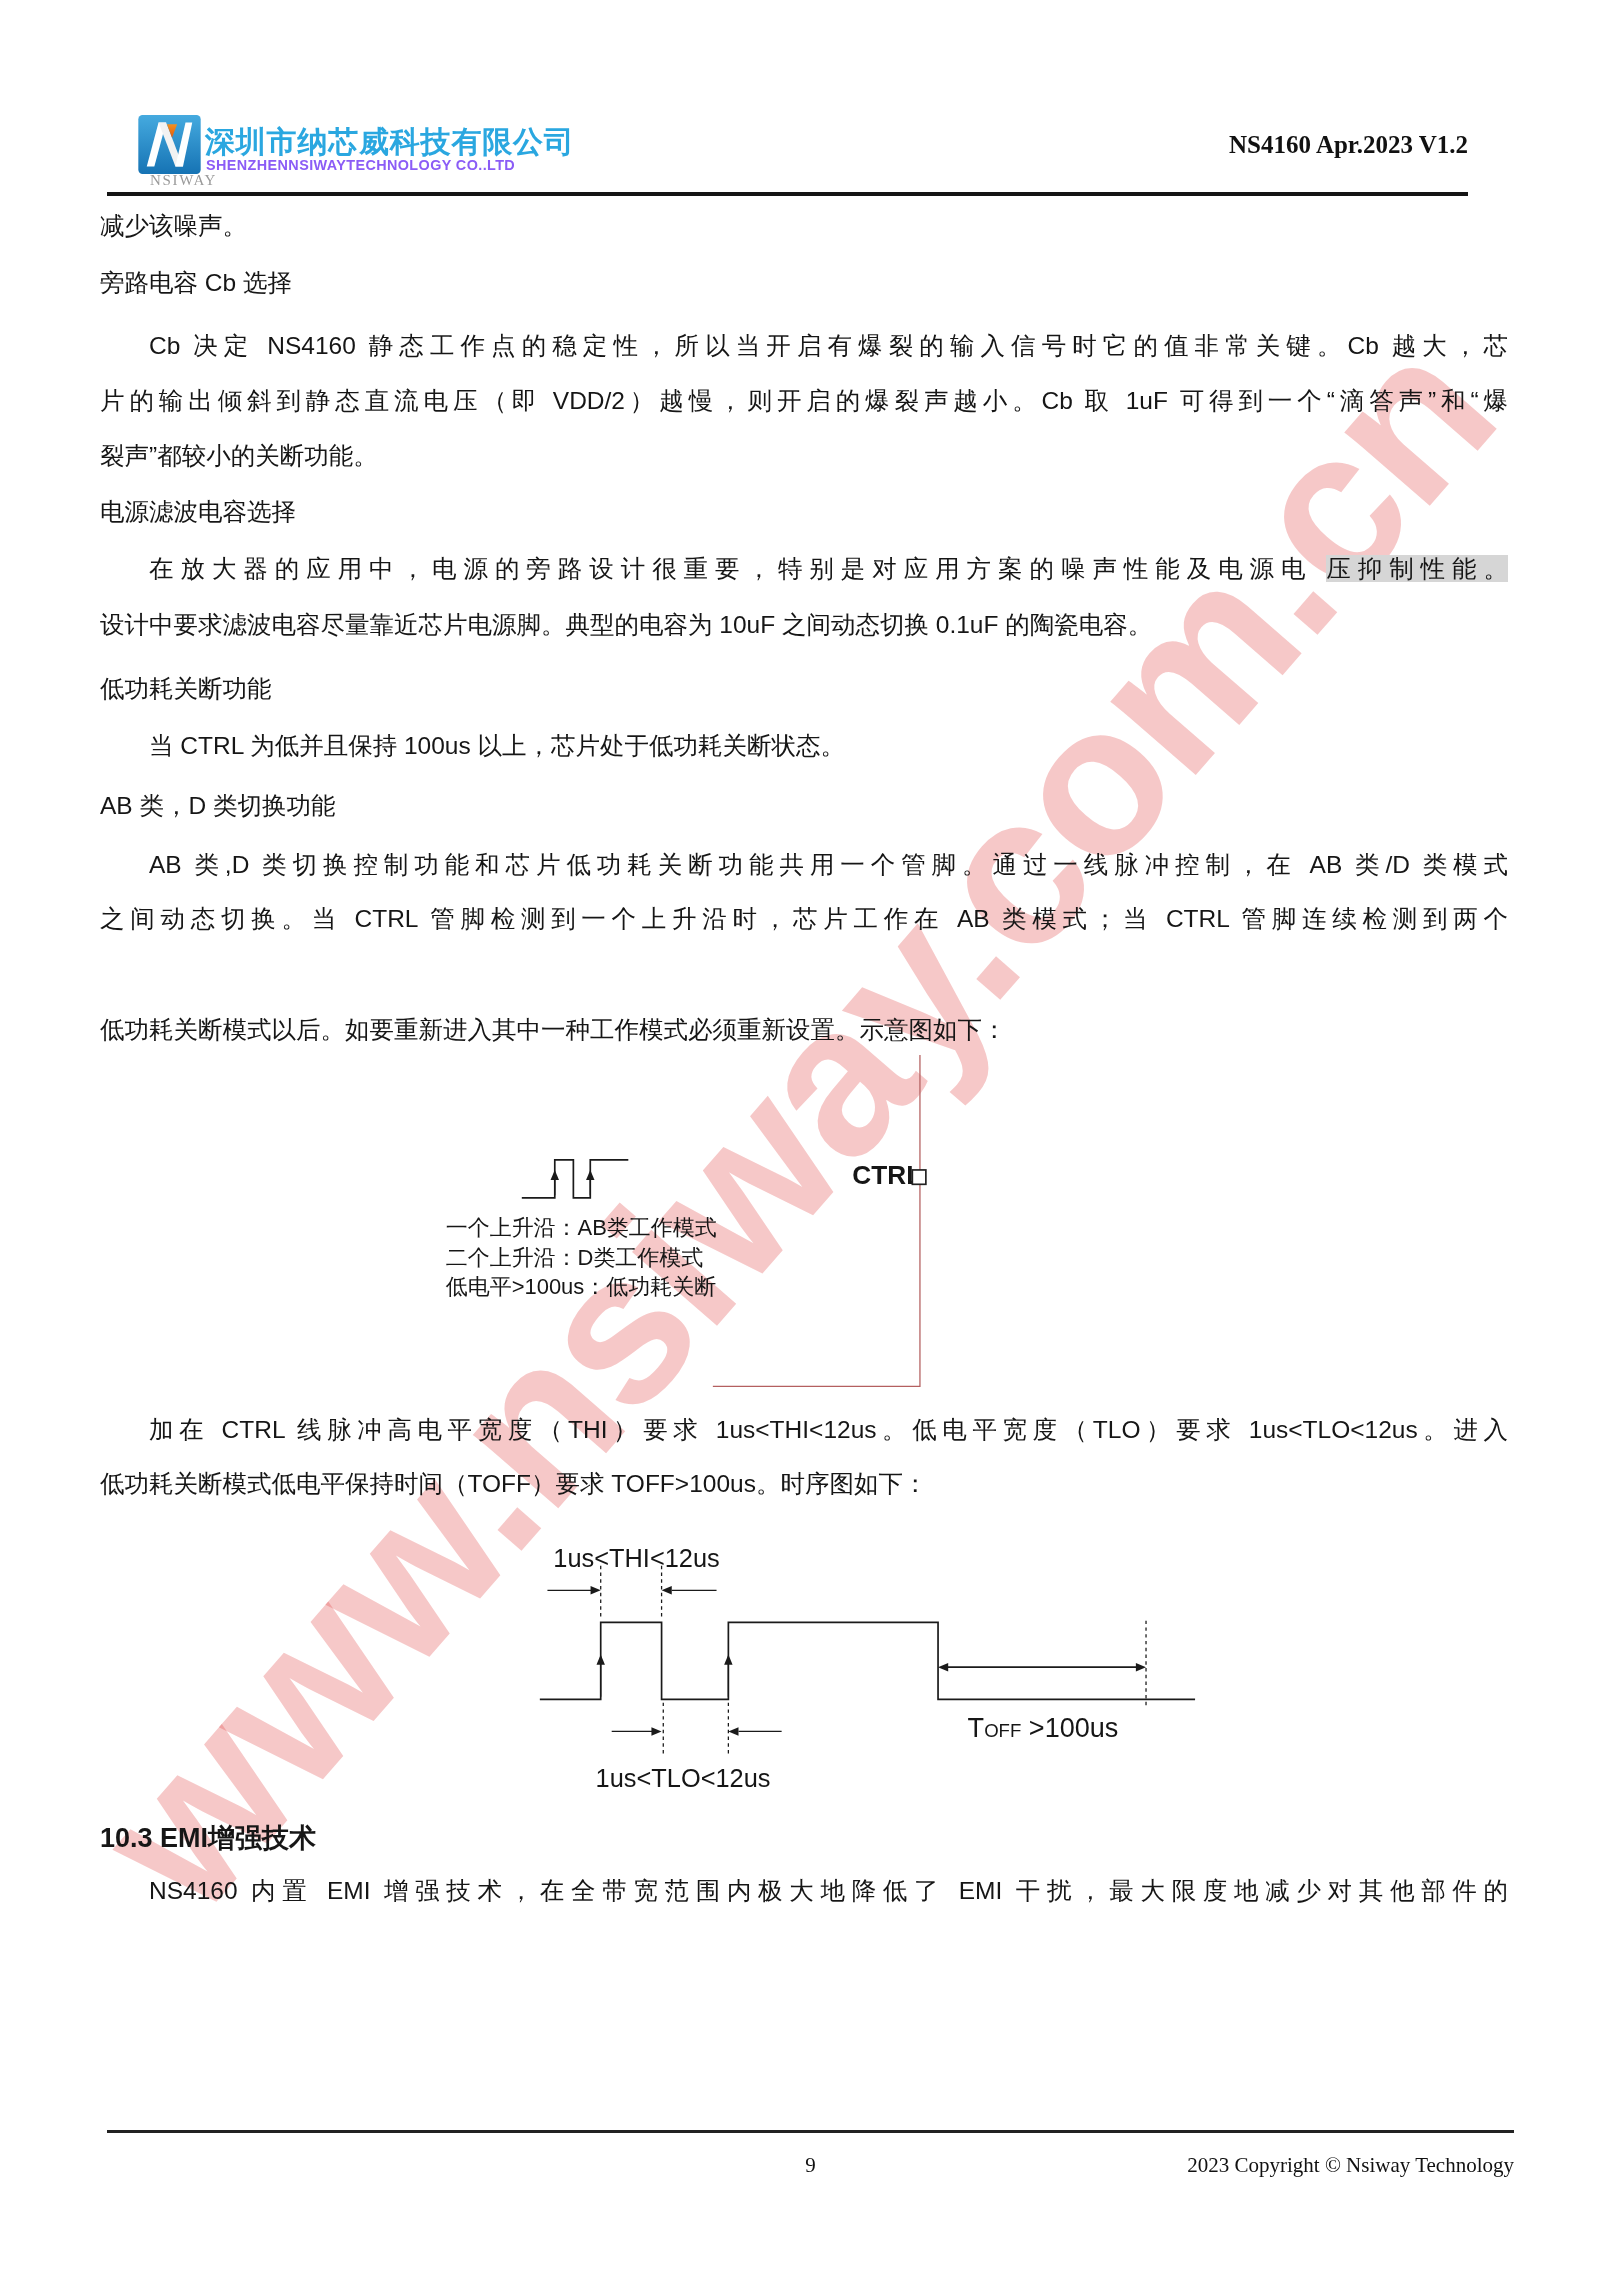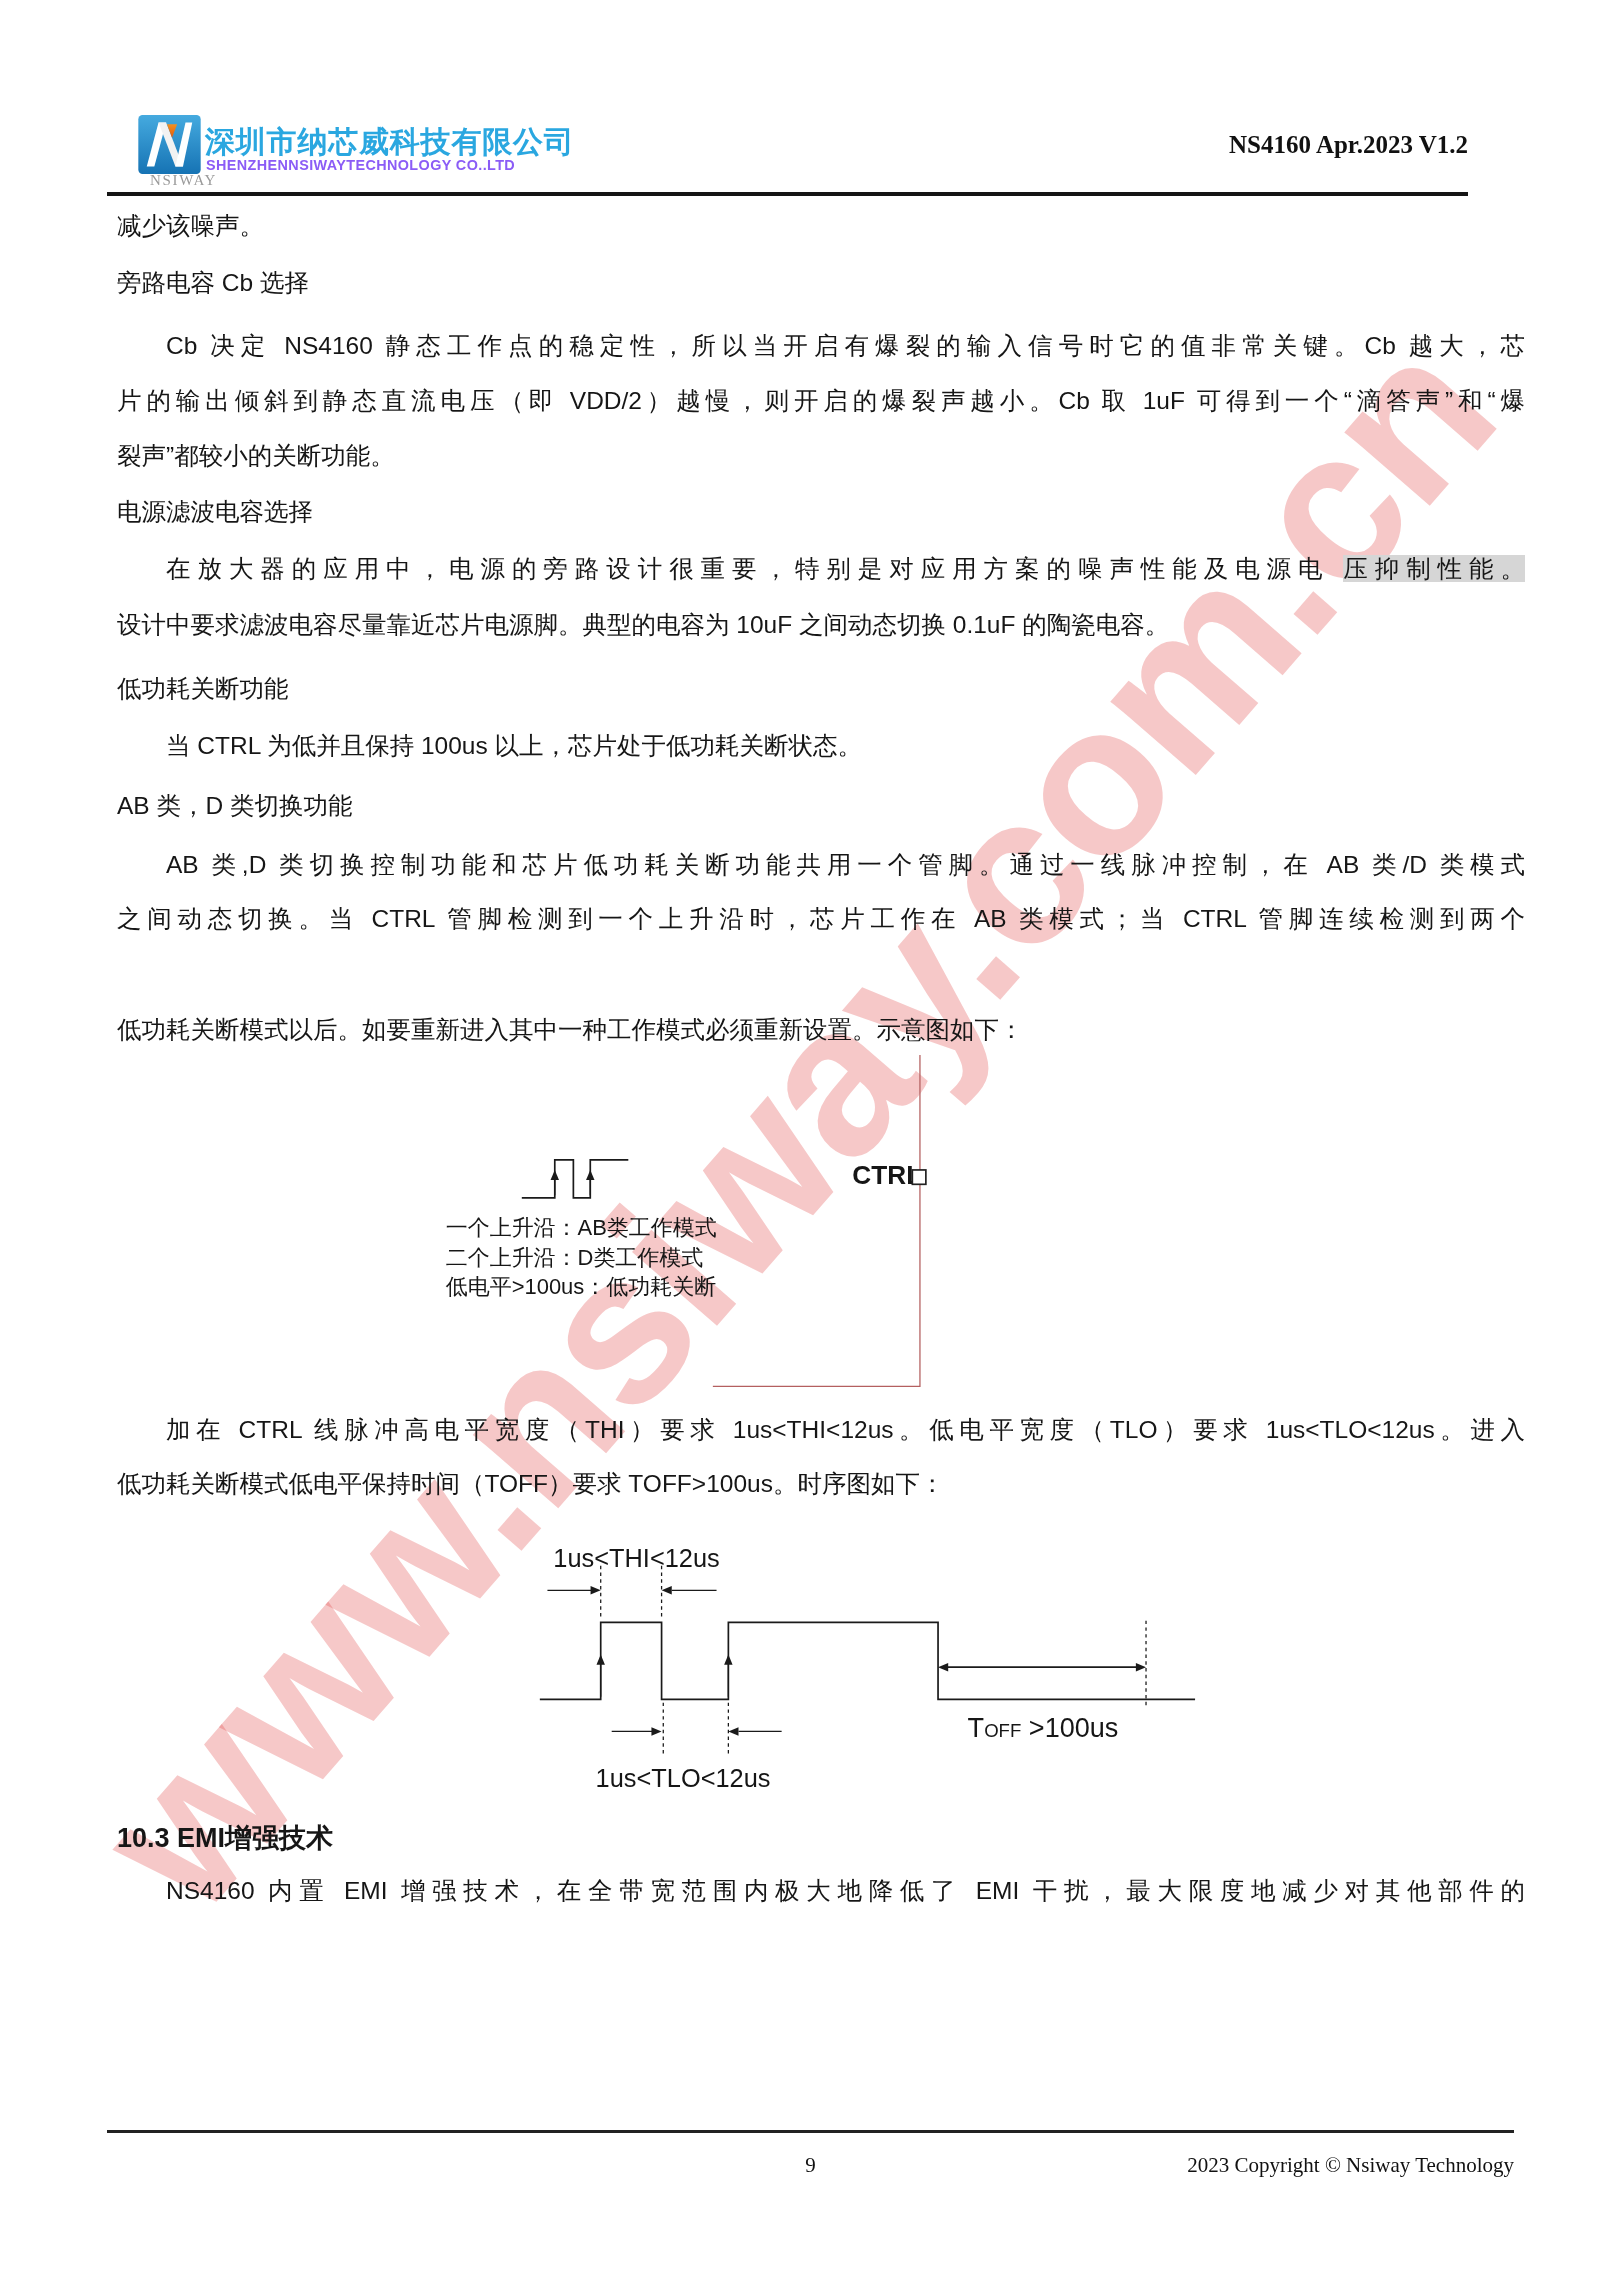--- a/index.html
+++ b/index.html
@@ -42,21 +42,21 @@
     letter-spacing:0.4px;
   }
   .hdr-doc{
     position:absolute;right:155px;top:131px;
     font-family:"Liberation Serif", serif;
     font-size:25px;font-weight:700;color:#111;z-index:2;text-align:right;
   }
   .hdr-rule{position:absolute;left:107px;top:192px;width:1361px;height:4.2px;background:#151515;z-index:2;}
   
   .line{
-    position:absolute;left:117px;width:1408px;
+    position:absolute;left:100px;width:1408px;
     font-size:24.5px;line-height:34px;color:#161616;z-index:2;
   }
   .just{text-align:justify;text-align-last:justify;}
   .ind{text-indent:49px;}
   .hd{font-weight:400;font-size:24.5px;}
   .hd2{font-weight:700;font-size:27px;}
   .hl{background:#d6d6d6;}
   
   .diag{position:absolute;z-index:2;}
   .diag text{fill:#161616;}

